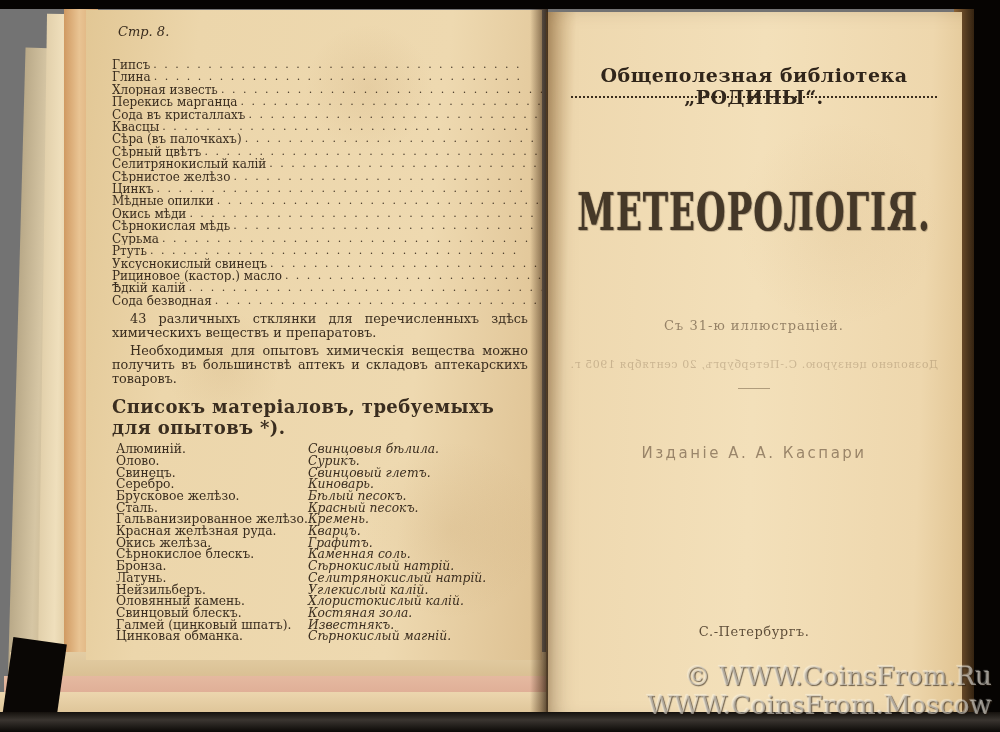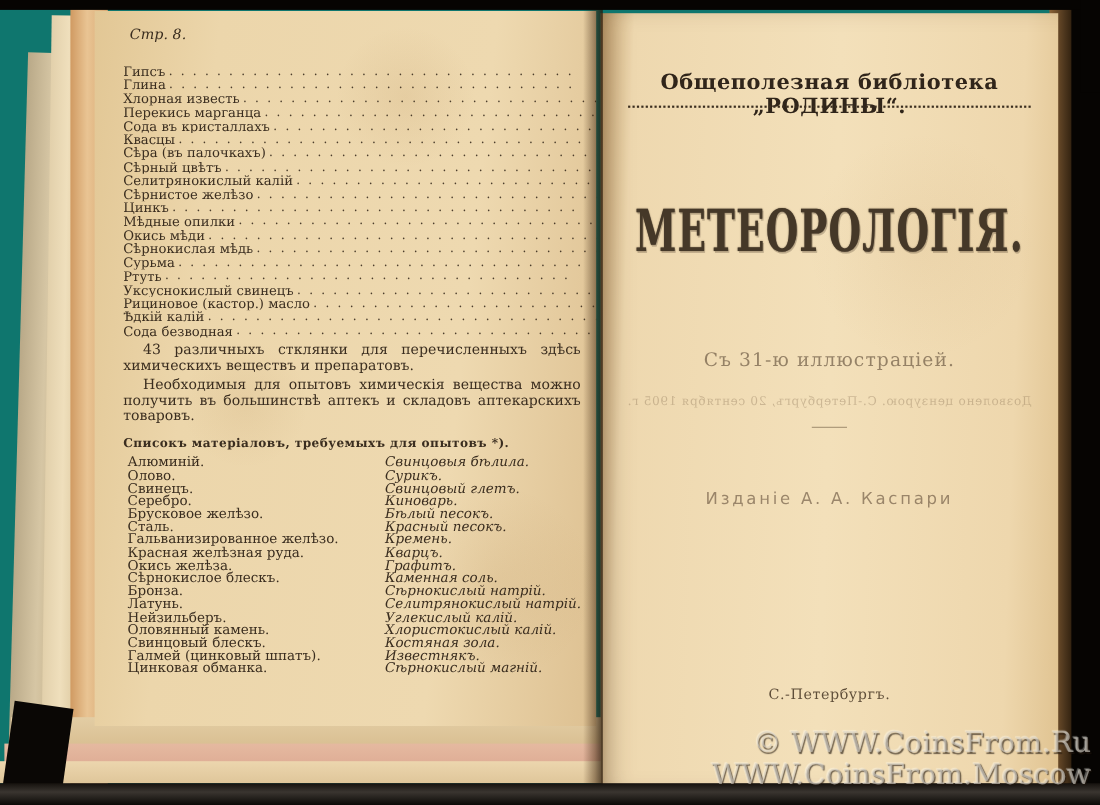--- a/index.html
+++ b/index.html
@@ -1,18 +1,18 @@
 <!DOCTYPE html>
 <html><head>
 <meta charset="utf-8">
 <style>
   * { margin:0; padding:0; box-sizing:border-box; }
   html,body { width:1000px; height:732px; }
   body { font-family:"DejaVu Serif", serif; background:#070503; overflow:hidden; }
-  .scan { position:relative; width:1000px; height:732px; background:#0f766e; overflow:hidden; }
+  .scan { position:relative; width:1000px; height:732px; background:#737373; overflow:hidden; }
 
   
   .edgeL { position:absolute; z-index:1; }
   .eL1 { left:16px; top:48px; width:38px; height:684px; background:linear-gradient(90deg,#b9a988,#d6c6a4 60%,#cbb892); transform:rotate(1.6deg); }
   .eL2 { left:42px; top:14px; width:32px; height:718px; background:linear-gradient(90deg,#e2d0ab,#efdfbc 50%,#dcc89f); transform:rotate(0.8deg); }
   .eL3 { left:64px; top:6px; width:34px; height:726px; background:linear-gradient(90deg,#d09a62,#e9c493 45%,#d8a873); }
 
   
   .edgeB { position:absolute; z-index:1; }
   .eB1 { left:10px; top:652px; width:540px; height:26px; background:linear-gradient(180deg,#e3cda4,#d9bf92); }
@@ -54,36 +54,36 @@
 
   
   .page-label { font-style:italic; font-size:13px; margin-left:6px; }
   .chem-table { display:flex; gap:14px; margin-top:6px; }
   .chem-col1 { flex:0 0 172px; }
   .grams-header { font-size:10.5px; text-align:right; letter-spacing:.5px; margin-bottom:2px; }
   .chem-row { display:flex; align-items:flex-end; font-size:12px; line-height:12.4px; white-space:nowrap; overflow:hidden; }
   .chem-row .nm { white-space:nowrap; }
   .chem-row .ldr { flex:1 1 0; min-width:6px; overflow:hidden; white-space:nowrap; letter-spacing:2px; margin:0 3px; font-size:11px; opacity:.9; }
   .para { font-size:12.8px; line-height:13.6px; text-align:justify; text-indent:18px; margin-top:5px; }
-  .materials-heading { font-size:11px; font-weight:bold; letter-spacing:.4px; margin:11px 0 6px 0; }
-  .materials { display:flex;gap:42px; }
+  .materials-heading { font-size:18px; font-weight:bold; letter-spacing:.4px; margin:11px 0 6px 0; }
+  .materials { display:flex; }
   .mat-col1 { flex:0 0 196px; padding-left:4px; }
   .mat-col2 { flex:1;font-style:italic; }
   .mat-row { font-size:12.3px; line-height:11.7px; white-space:nowrap; }
 
   
   .series { position:absolute; left:0; top:52px; width:100%; text-align:center;
     font-size:19px; font-weight:bold; letter-spacing:.5px; color:#30251a; }
   .series-rule { position:absolute; left:6%; top:84px; width:88%; border-top:2.5px dotted #3a2d1e; }
   .rp-title { position:absolute; left:0; top:168px; width:100%; text-align:center;
     font-size:34px; font-weight:bold; letter-spacing:1px; color:#453828; white-space:nowrap;
     transform:scaleY(1.55); transform-origin:center top;
     text-shadow:0 0 1px rgba(70,56,40,.85), 1px 1px 0 rgba(70,56,40,.25); }
   .subtitle { position:absolute; left:0; top:306px; width:100%; text-align:center;
-    font-size:17px; letter-spacing:1px; color:#5d4a36; opacity:.62; }
+    font-size:13px; letter-spacing:1px; color:#5d4a36; opacity:.62; }
   .censor { position:absolute; left:0; top:346px; width:100%; text-align:center;
     font-size:11px; letter-spacing:.6px; color:#7c6448; opacity:.32; filter:blur(.4px);
     transform:scaleX(-1); white-space:nowrap; }
   .censor-dash { position:absolute; left:calc(50% - 16px); top:376px; width:32px; border-top:1.2px solid rgba(95,75,50,.45); }
   .publisher { position:absolute; left:0; top:432px; width:100%; text-align:center;
     font-family:"DejaVu Sans", sans-serif; font-size:15px; letter-spacing:2.5px;
     color:#6e5943; opacity:.66; filter:blur(.3px); }
   .city { position:absolute; left:0; top:612px; width:100%; text-align:center;
     font-size:13px; letter-spacing:.5px; color:#463624; opacity:.85; }
   .address { position:absolute; left:0; top:630px; width:100%; text-align:center;

